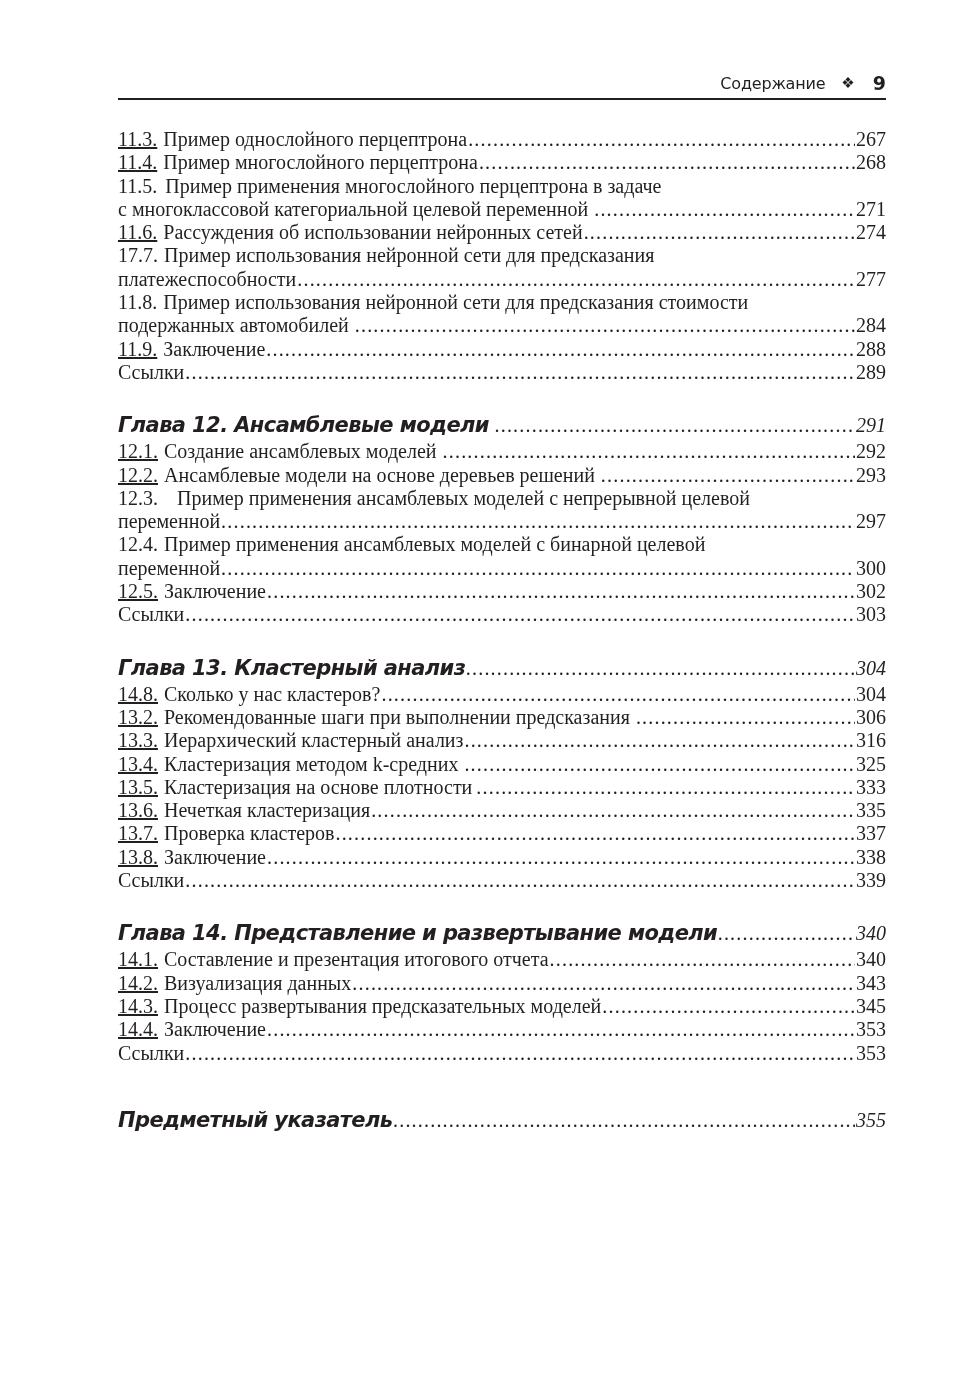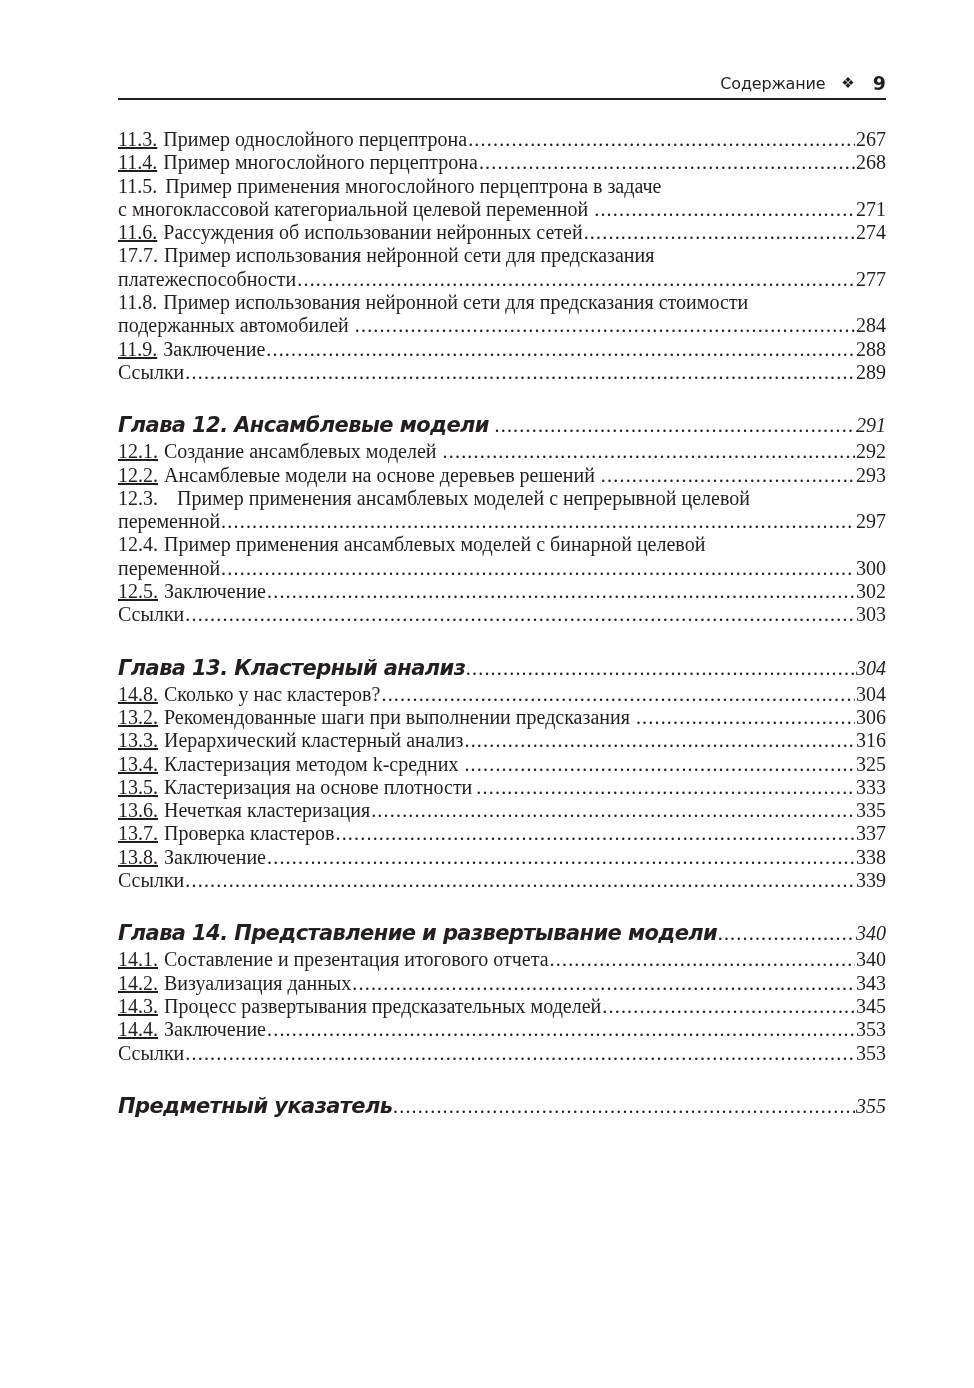--- a/index.html
+++ b/index.html
@@ -16,21 +16,21 @@
   .line .txt { flex: 0 0 auto; }
   .line .num { margin-right: 6px; text-decoration: underline; }
   .line .dots { flex: 1 1 auto; overflow: hidden; margin: 0 1px; letter-spacing: 1.2px; }
   .line .dots::before { content: "................................................................................................................................................................................................................"; }
   .line .pg { flex: 0 0 auto; }
   .chapter { margin-top: 26px; }
   .chapter .line.head { height: 30px; line-height: 30px; font-style: italic; }
   .chapter .line.head .txt { font-family: "DejaVu Sans", sans-serif; font-weight: bold; font-size: 21px; letter-spacing: -0.6px; }
   .sub { margin-top: 0; }
   .wrap-first { height: 23.3px; line-height: 23.3px; white-space: nowrap; }
-  .index { margin-top: 26px; }
+  .index { margin-top: 40px; }
 </style>
 </head>
 <body>
 
 <div class="page">
 
   <div class="running-head">
     <span class="title">Содержание</span>
     <span class="orn">❖</span>
     <span class="num">9</span>

